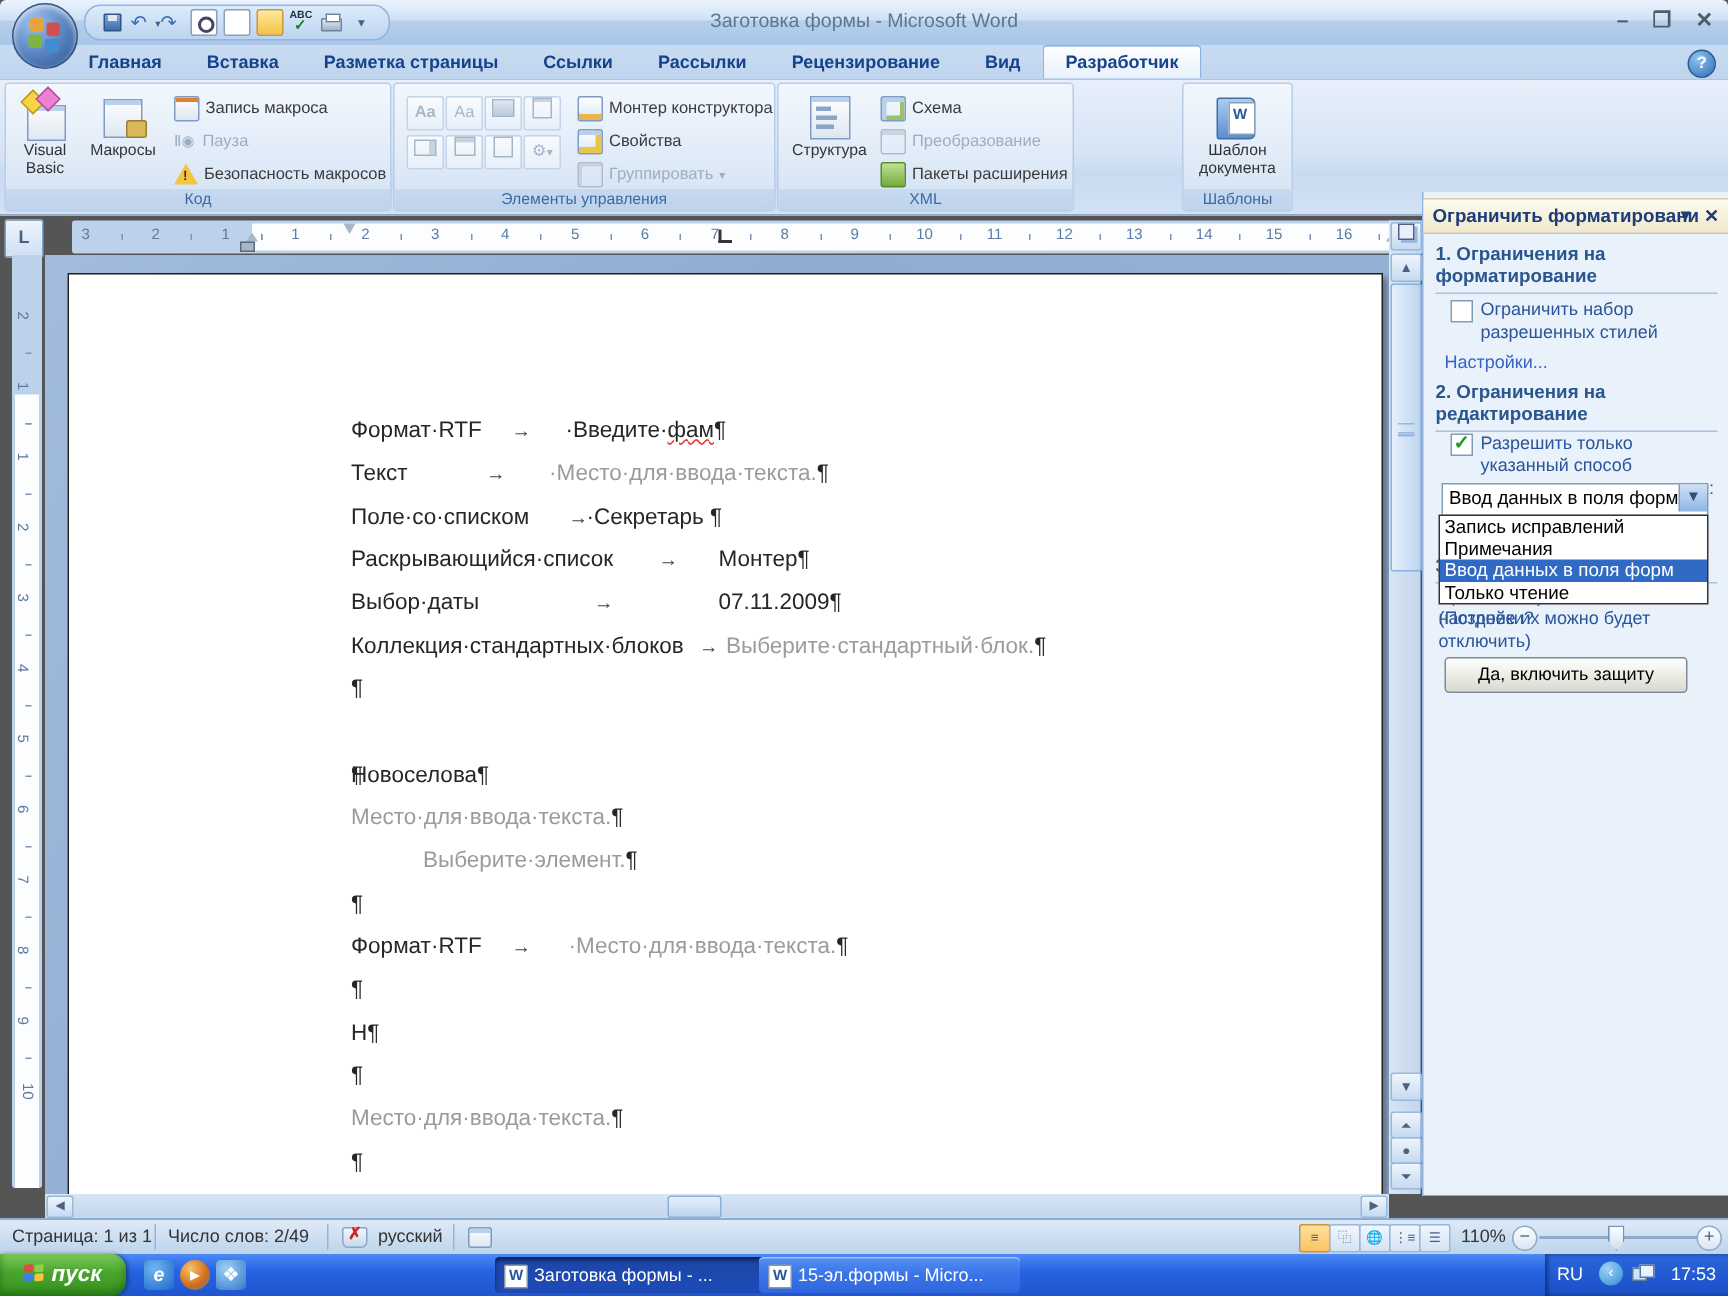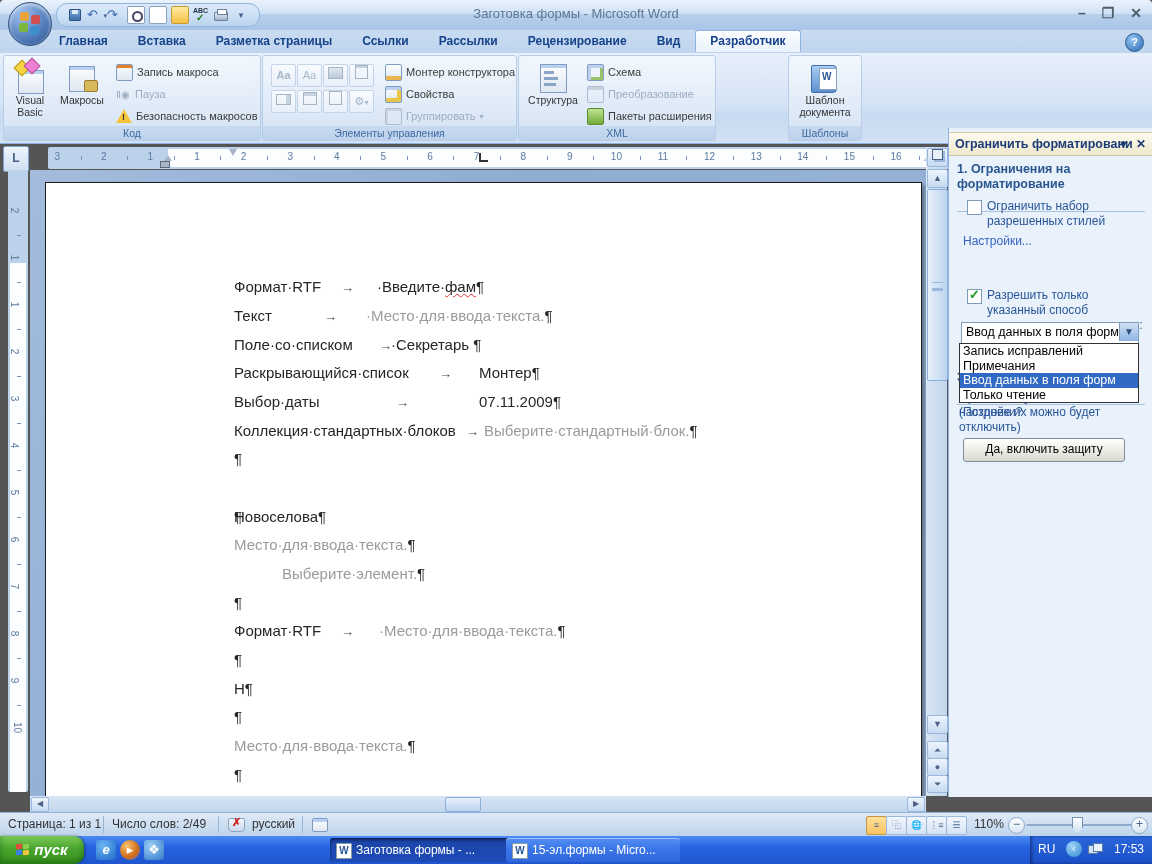--- a/index.html
+++ b/index.html
@@ -90,21 +90,21 @@
   .hbtn{position:absolute;top:1px;width:16px;height:13px;background:linear-gradient(#eef5fd,#c6daf0);
     border:1px solid #9ab7dc;border-radius:2px;color:#4d6185;font-size:8px;text-align:center;line-height:12px;}
   
   #taskpane{position:absolute;left:948px;top:128px;width:204px;height:669px;background:#e9f1fb;
     border-left:1px solid #8db2e3;}
   #tp-header{position:absolute;left:0;top:4px;right:0;height:22px;
     background:linear-gradient(#fdfbee,#efe8cd);border-top:1px solid #d6cfae;border-bottom:1px solid #cdc5a4;
     color:#1e3c78;font-weight:bold;font-size:12.5px;line-height:22px;padding-left:6px;white-space:nowrap;overflow:hidden;}
   #tp-header .hbt{position:absolute;top:0;font-size:11px;color:#1e3c78;cursor:pointer;}
   .tp-h{position:absolute;left:8px;right:8px;color:#29568f;font-weight:bold;font-size:12.5px;line-height:15px;
-    border-bottom:1px solid #a8c2e0;padding-bottom:19px;}
+    border-bottom:1px solid #a8c2e0;padding-bottom:3px;}
   .tp-label{position:absolute;color:#2a5699;font-size:12px;line-height:15px;}
   .cb{position:absolute;width:13px;height:13px;background:#fff;border:1px solid #7f9db9;}
   .cb.on::after{content:"✓";position:absolute;left:1px;top:-3px;color:#1f9a1f;font-size:13px;font-weight:bold;}
   #tp-link{color:#3863c4;font-size:12px;position:absolute;cursor:pointer;}
   #combo{position:absolute;left:12px;top:194px;width:172px;height:20px;background:#fff;border:1px solid #7f9db9;
     font-size:12.5px;color:#000;line-height:19px;padding-left:4px;}
   #combo-btn{position:absolute;right:0;top:0;width:18px;height:18px;
     background:linear-gradient(#cfe0f5,#8fb6e4);border-left:1px solid #7f9db9;color:#2c5079;
     text-align:center;line-height:17px;font-size:10px;}
   #ddlist{position:absolute;left:10px;top:215px;width:178px;background:#fff;border:1px solid #333;z-index:50;}
@@ -410,20 +410,21 @@
   <div id="taskpane">
     <div id="tp-header">
       <span>Ограничить форматировани</span>
       <span class="hbt" style="right:24px;">▼</span>
       <span class="hbt" style="right:7px;font-size:12px;">✕</span>
     </div>
     <div class="tp-h" style="top:34px;">1. Ограничения на форматирование</div>
     <span class="cb" style="left:18px;top:72px;"></span>
     <div class="tp-label" style="left:38px;top:71px;width:150px;">Ограничить набор разрешенных стилей</div>
     <span id="tp-link" style="left:14px;top:106px;">Настройки...</span>
+    <div class="tp-h" style="top:126px;">2. Ограничения на редактирование</div>
     <span class="cb on" style="left:18px;top:161px;"></span>
     <div class="tp-label" style="left:38px;top:160px;width:158px;">Разрешить только указанный способ редактирования документа:</div>
     <div id="combo">
       <span>Ввод данных в поля форм</span>
       <span id="combo-btn">▼</span>
     </div>
 
     <div class="tp-h" style="top:242px;"><span>3.</span></div>
     <div class="tp-label" style="left:10px;top:262px;width:186px;">Применить указанные настройки?</div>
     <div class="tp-label" style="left:10px;top:277px;width:186px;">(Позднее их можно будет</div>

